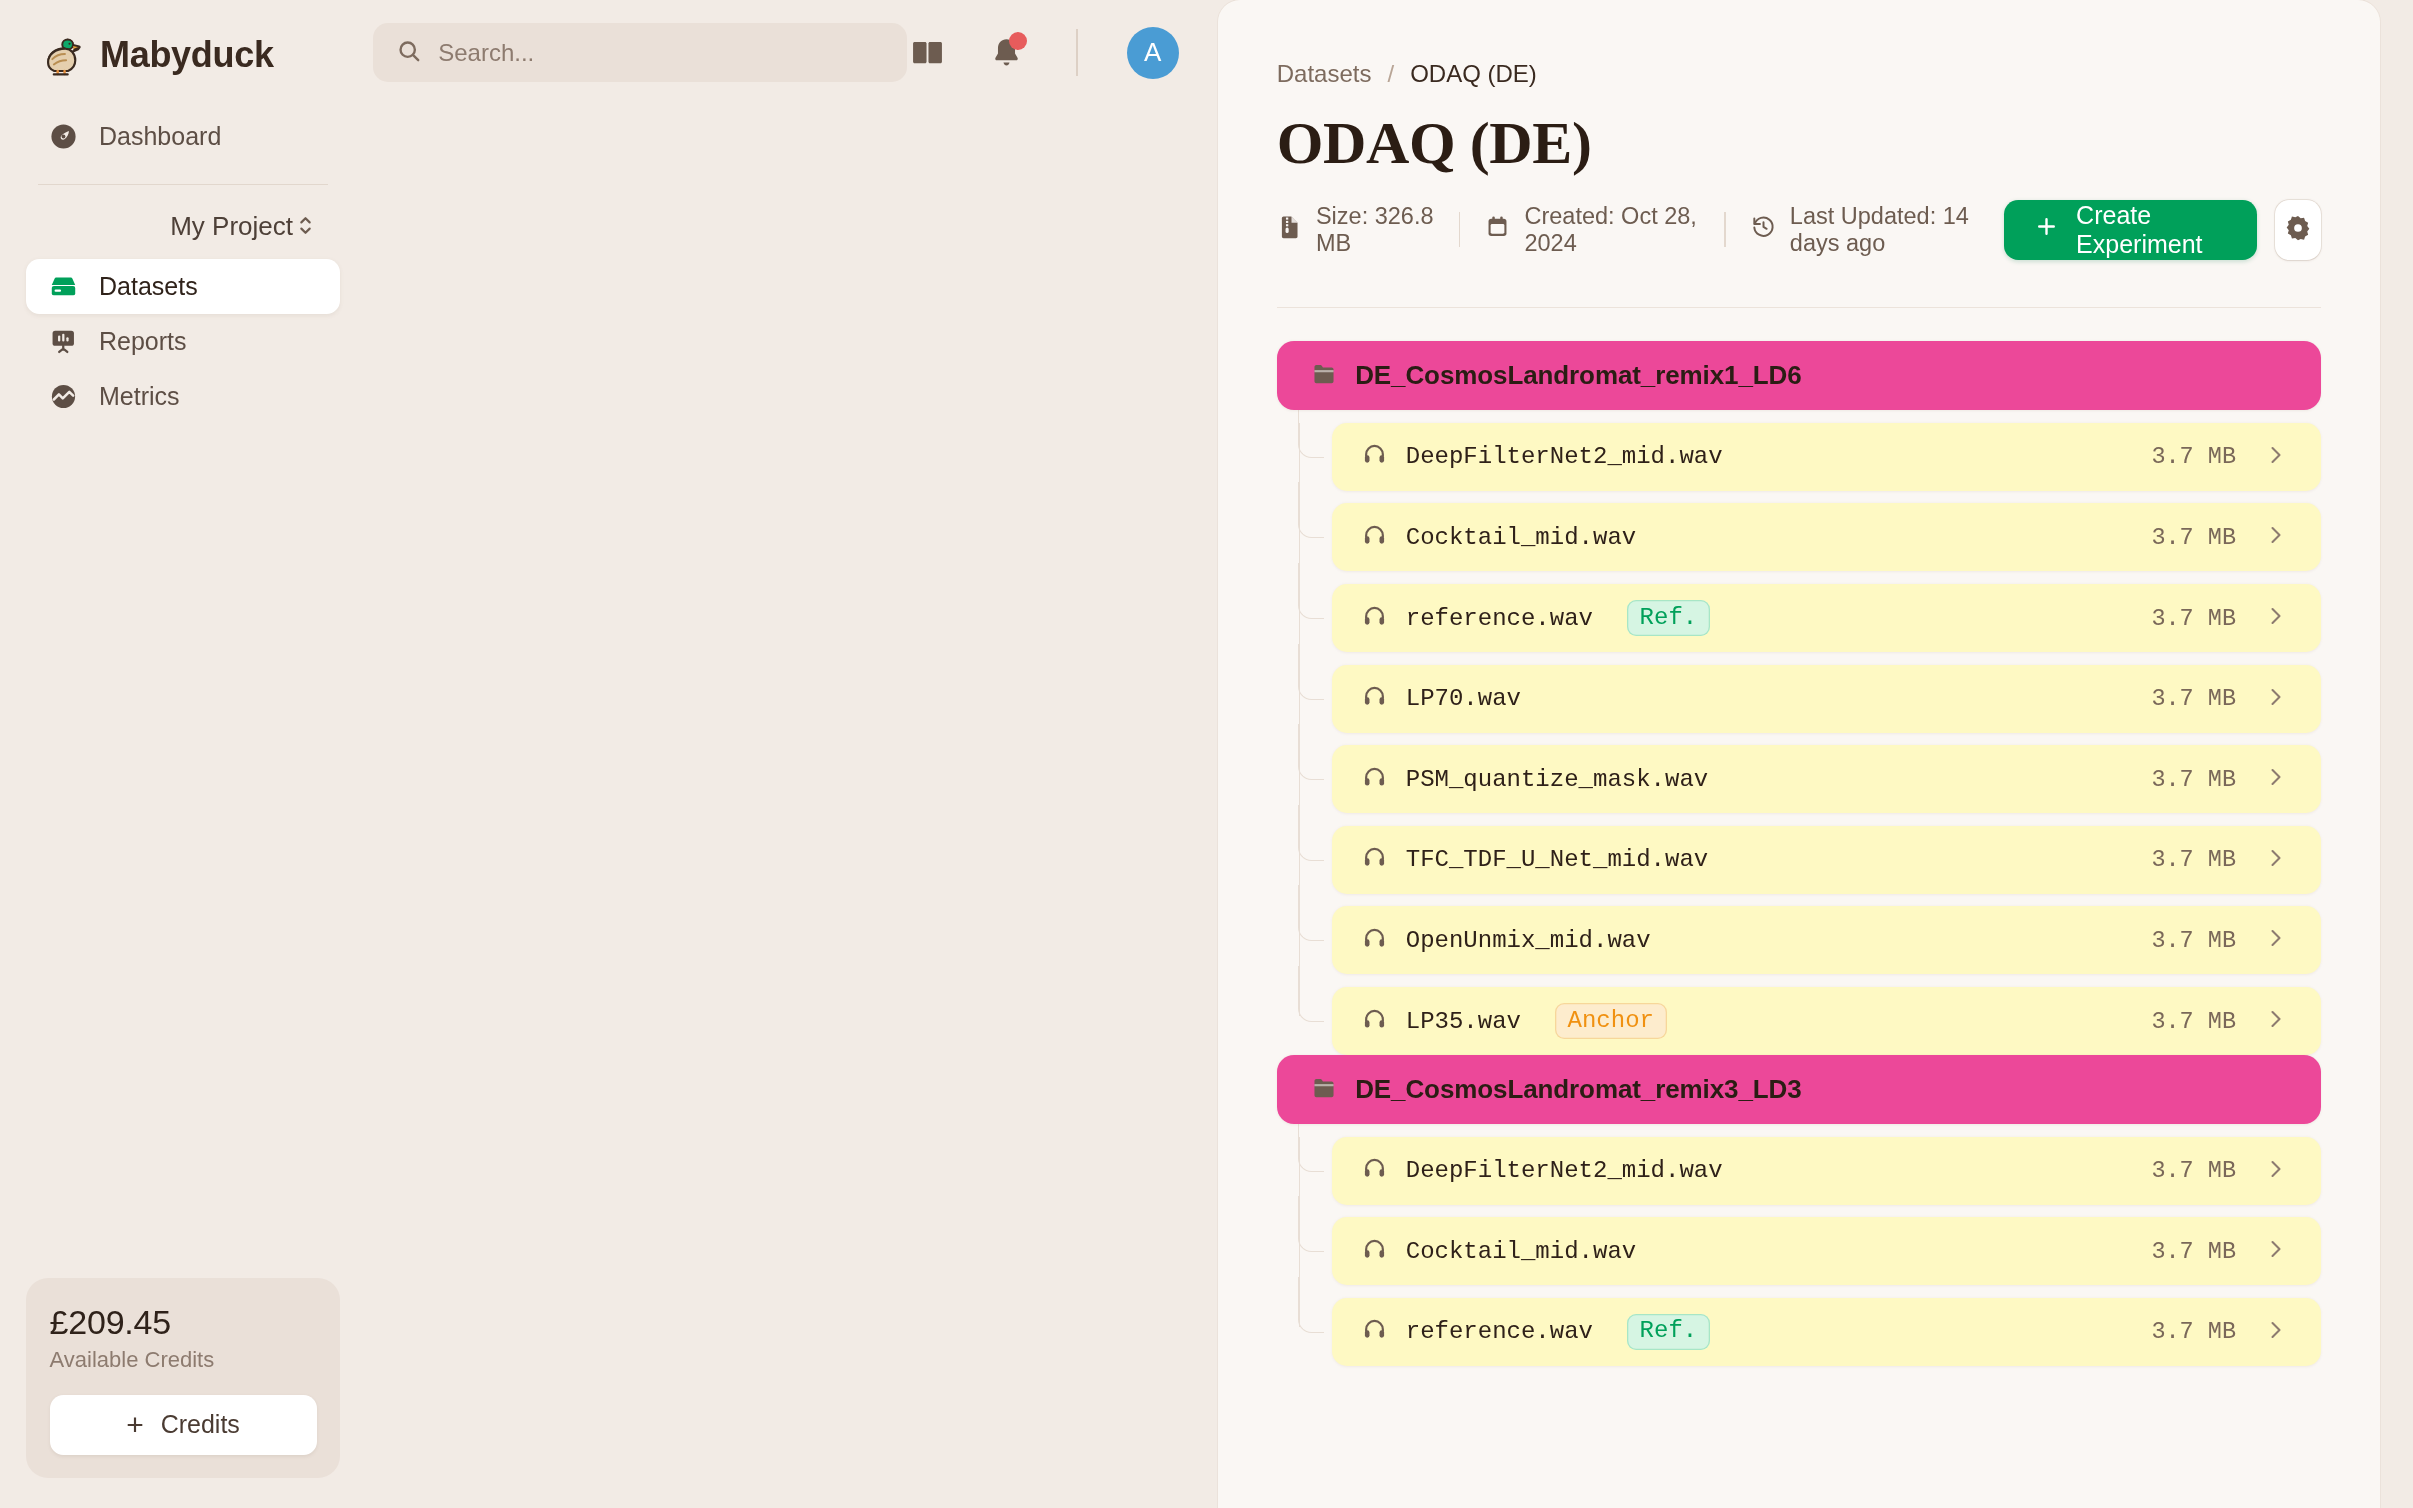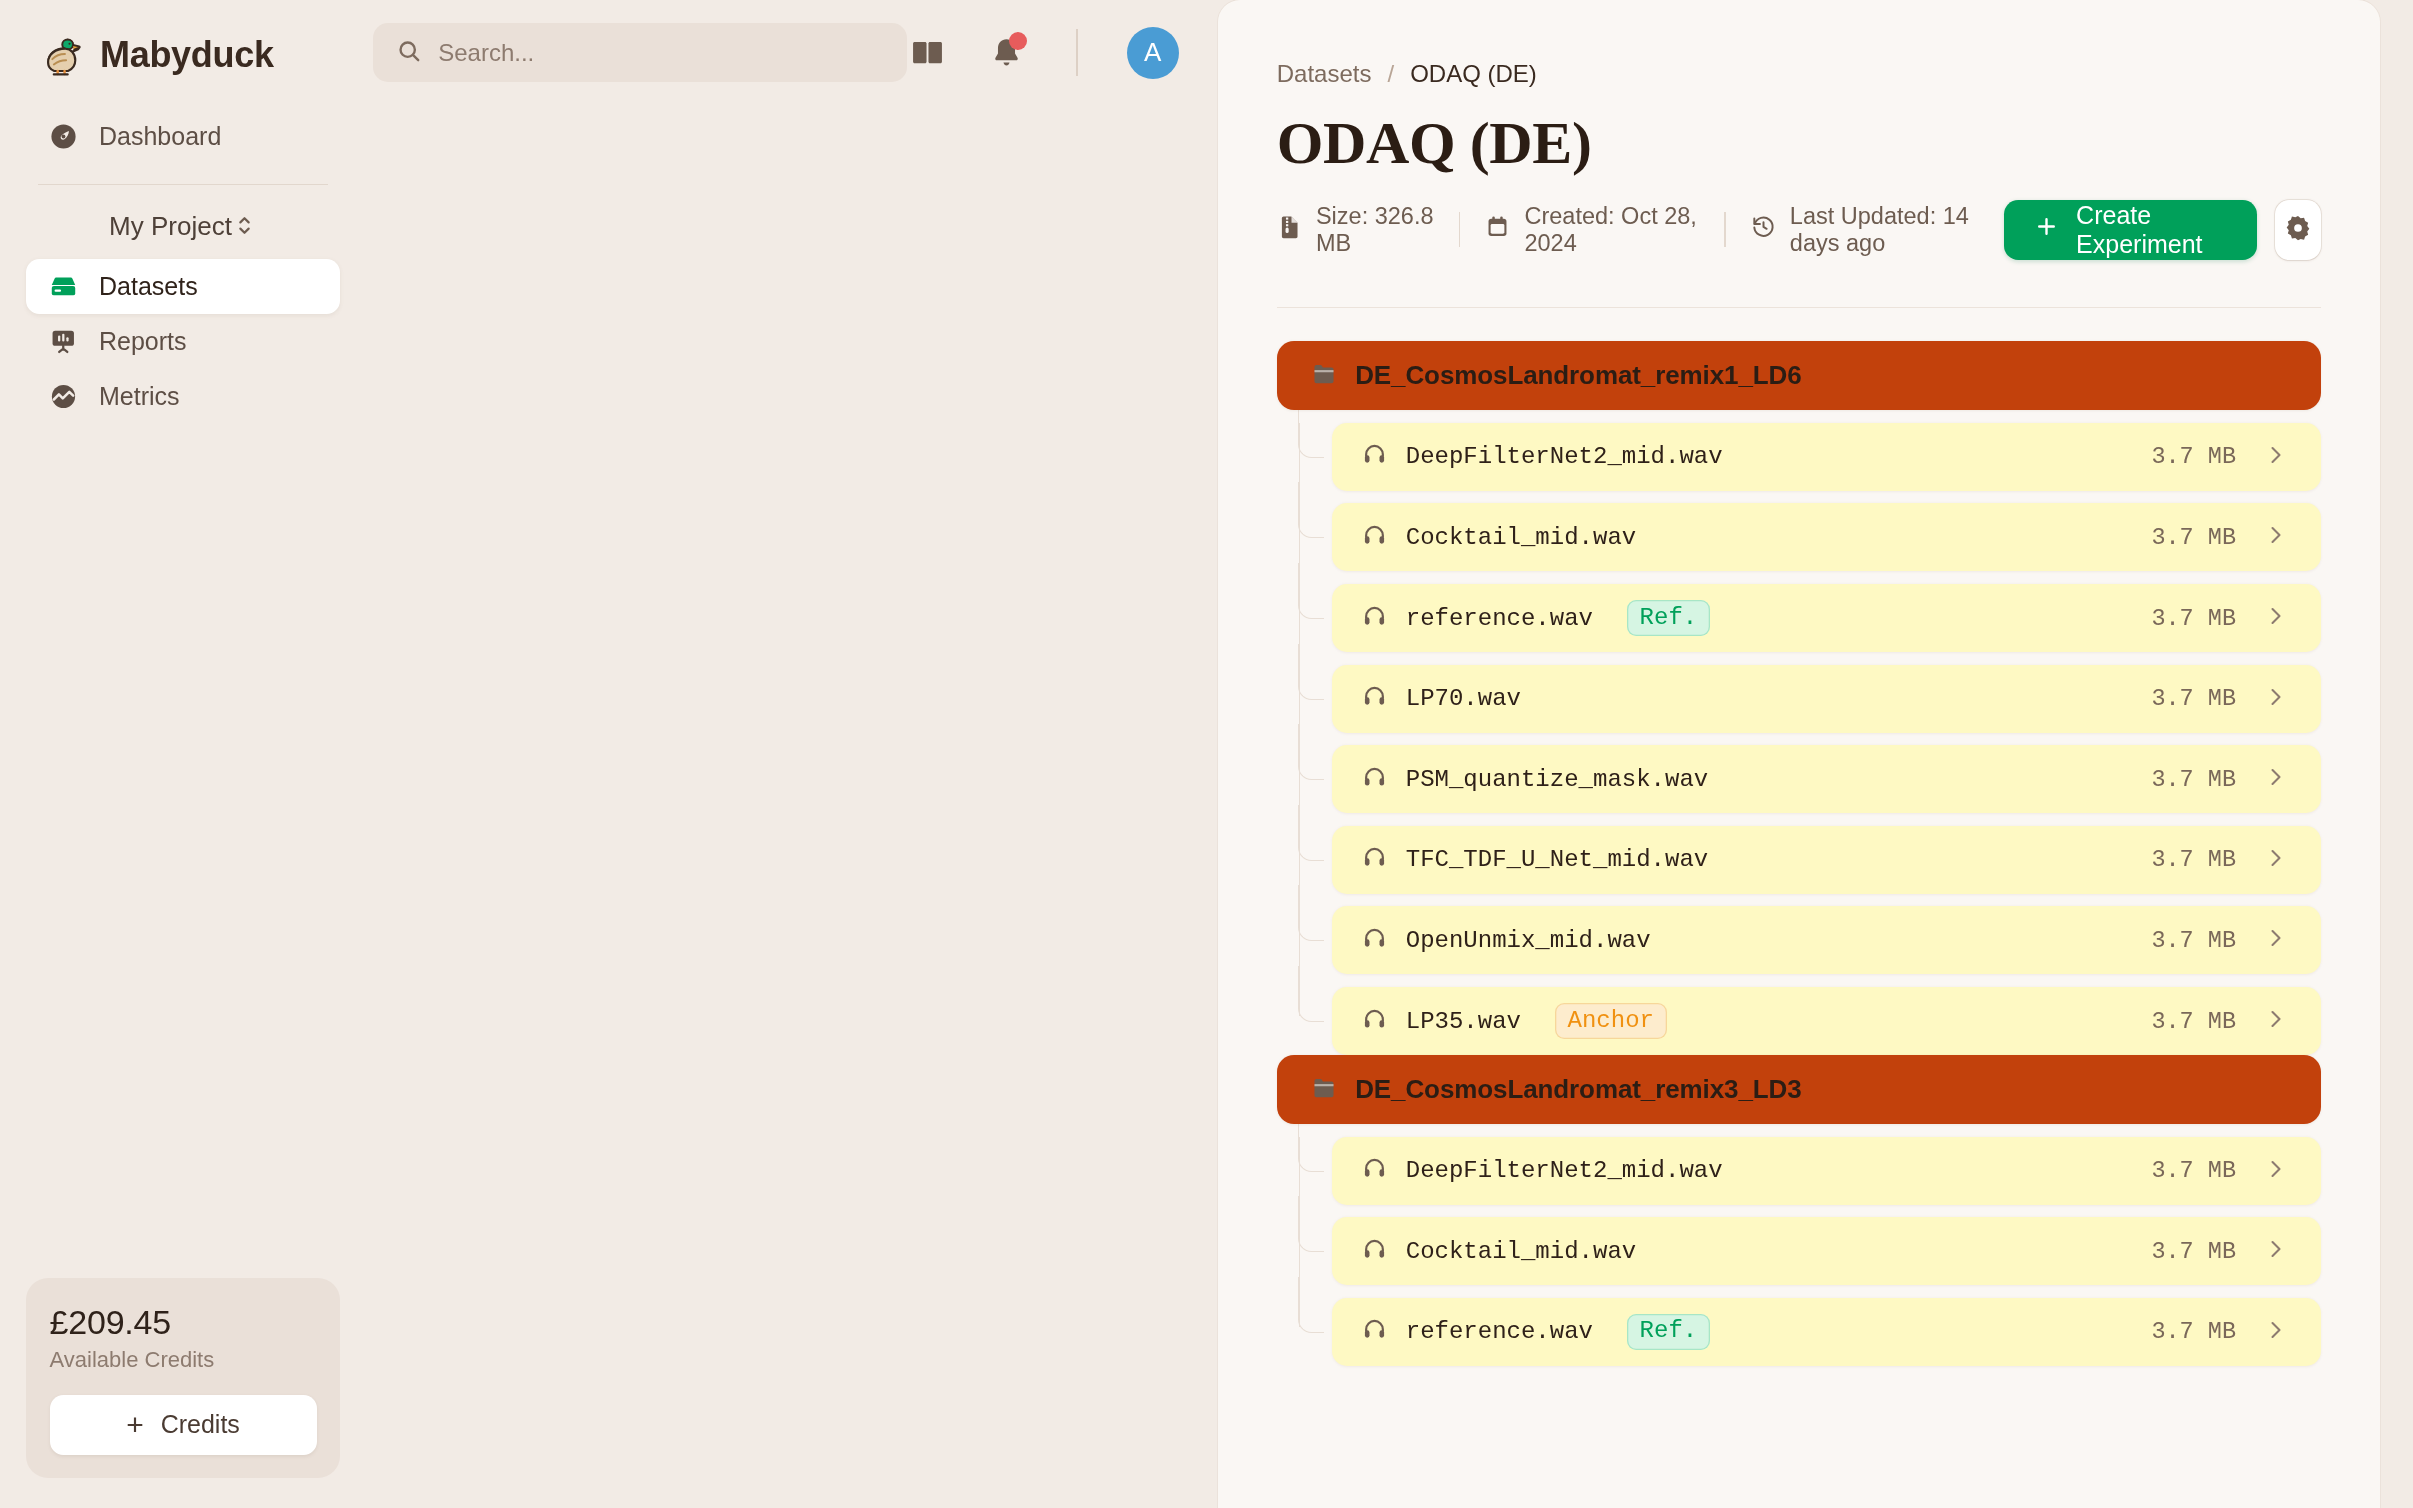--- a/index.html
+++ b/index.html
@@ -70,21 +70,21 @@
 
   .nav-divider {
     height: 0.8px;
     background: #e2d7cd;
     margin: 20px 11.7px 18.4px 11.7px;
   }
 
   .project-row {
     display: flex;
     align-items: center;
-    justify-content: center;
+    justify-content: flex-end;
     padding: 0 22px;
     height: 47px;
     cursor: pointer;
     margin-bottom: 8.4px;
   }
   .project-name { font-size: 26px; color: #4e4038; }
 
   .sidebar-spacer { flex: 1 1 auto; }
 
   .settings-row {
@@ -272,21 +272,21 @@
   .tree {
     flex: 1 1 auto;
     padding: 34px 59px 0 59px;
     overflow: hidden;
     min-height: 0;
   }
 
   .group { margin-bottom: 0; }
 
   .folder-row {
-    background: #c2410c;
+    background: #ec4899;
     border-radius: 17px;
     height: 69px;
     display: flex;
     align-items: center;
     gap: 18.4px;
     padding: 0 34px;
     cursor: pointer;
     box-shadow: 0 0.8px 2.5px rgba(140,115,95,0.10);
     position: relative;
     z-index: 2;

